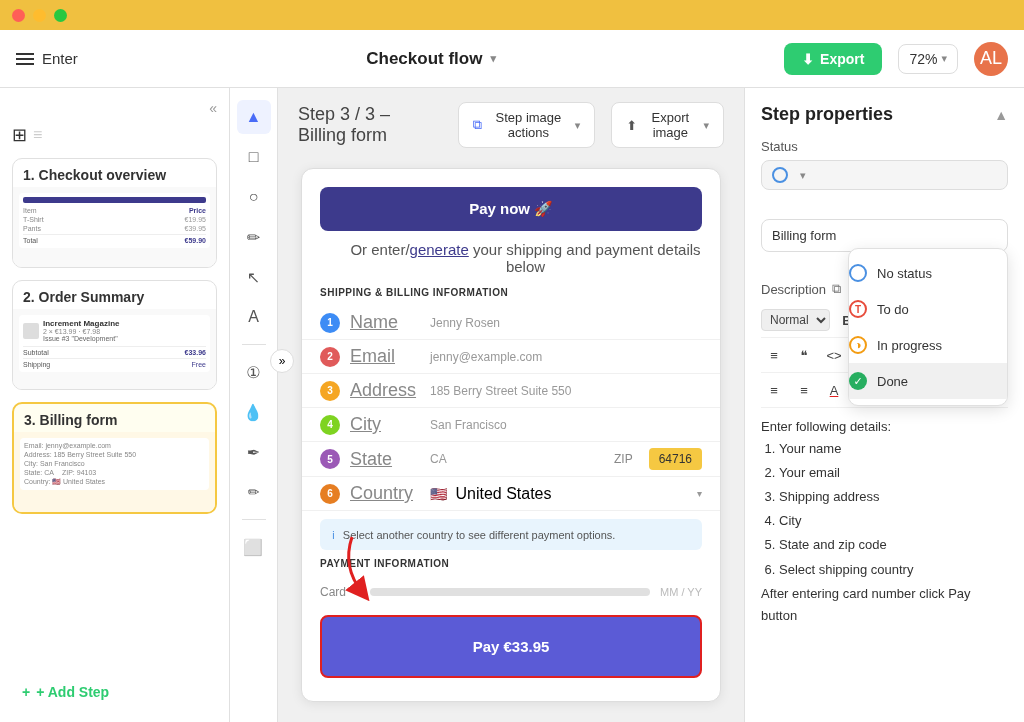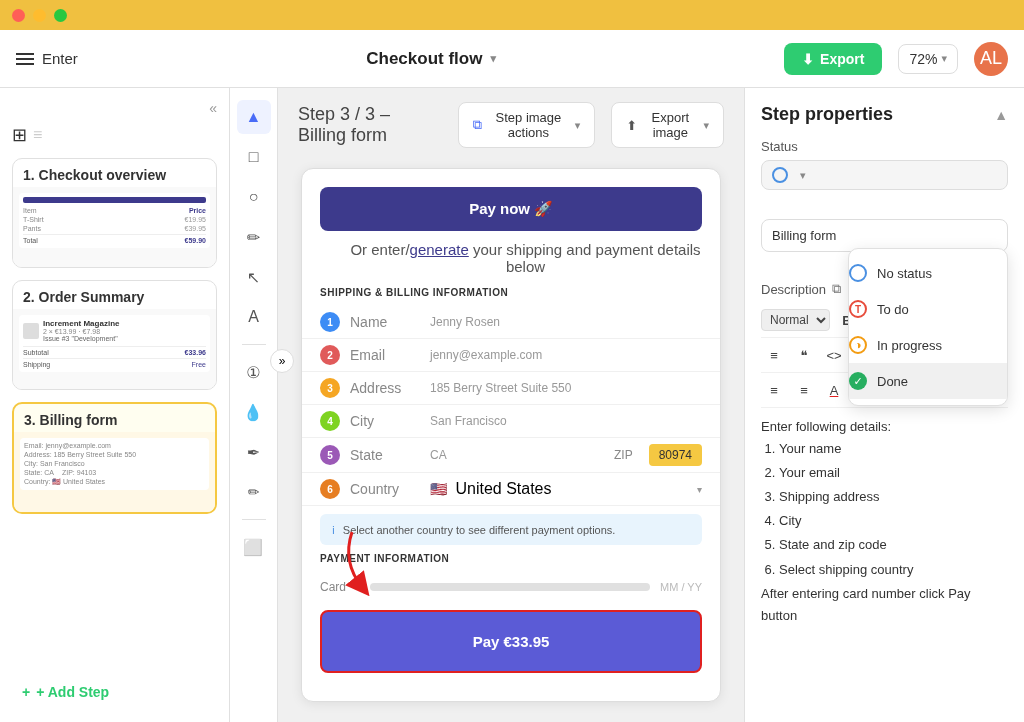--- a/index.html
+++ b/index.html
@@ -50,21 +50,21 @@
     .canvas-frame { background: #fff; border-radius: 12px; border: 1px solid #ddd; width: 420px; padding: 0; overflow: hidden; box-shadow: 0 2px 12px rgba(0,0,0,0.08); position: relative; }
 
     
     .pay-btn-top { background: #3d3a8c; color: #fff; border-radius: 8px; margin: 18px 18px 10px; padding: 13px; display: flex; align-items: center; justify-content: center; font-size: 15px; font-weight: 600; gap: 8px; }
     .or-generate { text-align: center; font-size: 15px; color: #555; margin-bottom: 12px; margin-left: 29px; }
     .or-generate a { color: #3d3a8c; }
     .section-label { font-size: 10px; font-weight: 700; color: #333; padding: 0 18px 8px; letter-spacing: 0.5px; }
     .form-row { display: flex; align-items: center; padding: 6px 18px; gap: 10px; border-bottom: 1px solid #f0f0f0; }
     .form-row:last-child { border-bottom: none; }
     .field-num { width: 20px; height: 20px; border-radius: 50%; display: flex; align-items: center; justify-content: center; font-size: 10px; font-weight: 700; color: #fff; flex-shrink: 0; }
-    .field-label { font-size: 14px; color: #888; width: 70px; flex-shrink: 0; }
+    .field-label { font-size: 18px; color: #888; width: 70px; flex-shrink: 0; text-decoration: underline; }
     .field-value { font-size: 12px; color: #999; flex: 1; }
     .zip-box { background: #f5c842; padding: 4px 10px; border-radius: 4px; font-size: 12px; color: #333; }
     .country-row { display: flex; align-items: center; gap: 8px; }
     .flag { font-size: 14px; }
     .select-arrow { margin-left: auto; color: #999; font-size: 10px; }
     .info-bar { background: #e8f4fd; margin: 8px 18px; padding: 8px 12px; border-radius: 6px; font-size: 11px; color: #555; display: flex; gap: 8px; align-items: center; }
     .card-row { display: flex; align-items: center; padding: 8px 18px; gap: 10px; }
     .card-placeholder { flex: 1; height: 8px; background: #e0e0e0; border-radius: 4px; }
     .card-date { font-size: 11px; color: #bbb; margin-left: auto; }
     .pay-final-btn { background: #5b5bd6; color: #fff; margin: 8px 18px 18px; padding: 21px; border-radius: 8px; text-align: center; font-size: 15px; font-weight: 600; border: 2px solid #e02020; cursor: pointer; }
@@ -289,21 +289,21 @@
           <div class="field-num" style="background:#7ed321;">4</div>
           <div class="field-label">City</div>
           <div class="field-value">San Francisco</div>
         </div>
         <div class="form-row">
           <div class="field-num" style="background:#9b59b6;">5</div>
           <div class="field-label">State</div>
           <div class="field-value">CA</div>
           <div style="flex:1;"></div>
           <div style="font-size:12px;color:#888;margin-right:6px;">ZIP</div>
-          <div class="zip-box">80974</div>
+          <div class="zip-box">64716</div>
         </div>
         <div class="form-row">
           <div class="field-num" style="background:#e67e22;">6</div>
           <div class="field-label">Country</div>
           <div class="country-row">
             <span class="flag">🇺🇸</span>
             <span>United States</span>
           </div>
           <span class="select-arrow">▾</span>
         </div>

